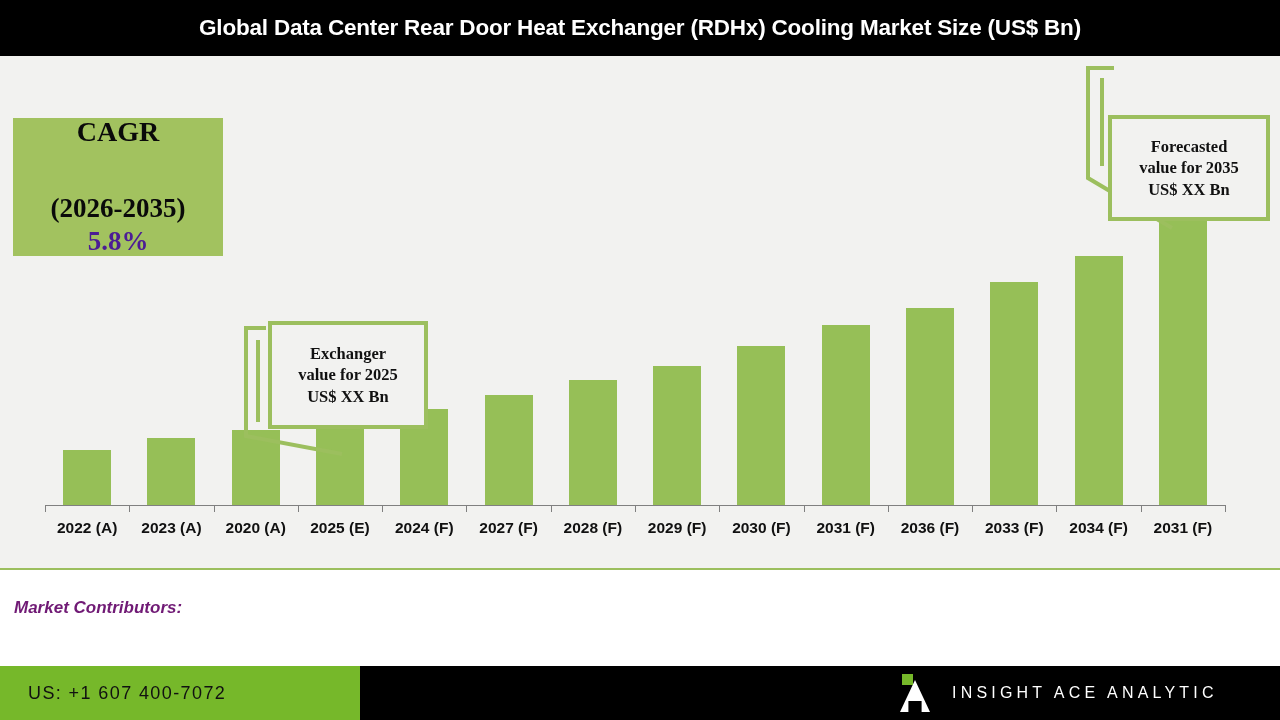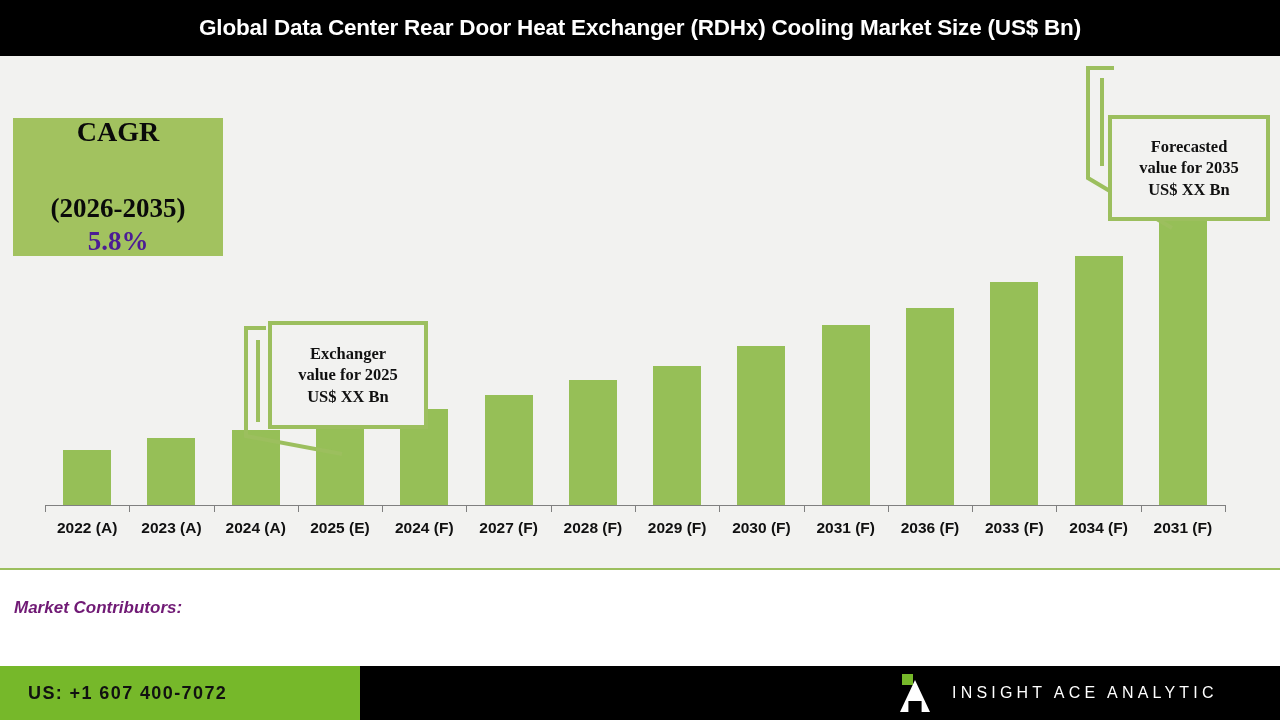--- a/index.html
+++ b/index.html
@@ -108,21 +108,21 @@
     position: absolute; left: 0; top: 666px; width: 1280px; height: 54px;
     background: #000;
   }
   .footer-green {
     position: absolute; left: 0; top: 0; width: 360px; height: 54px;
     background: #76b82a;
     display: flex; align-items: center;
   }
   .footer-phone {
     font-family: "Liberation Sans", sans-serif;
-    font-size: 18px; font-weight: bold; color: #111;
+    font-size: 18px; font-weight: normal; color: #111;
     letter-spacing: 1.4px; padding-left: 28px;
   }
   .footer-brand {
     position: absolute; left: 900px; top: 0; height: 54px;
     display: flex; align-items: center;
   }
   .ia-mark { position: relative; width: 30px; height: 38px; flex:0 0 auto; }
   .ia-a {
     position:absolute; left:0; bottom:0; width: 30px; height: 32px;
     background: #ffffff;
@@ -176,21 +176,21 @@
           <div class="tick" style="left: 803.571px;"></div>
           <div class="tick" style="left: 887.857px;"></div>
           <div class="tick" style="left: 972.143px;"></div>
           <div class="tick" style="left: 1056.43px;"></div>
           <div class="tick" style="left: 1140.71px;"></div>
           <div class="tick" style="left: 1225px;"></div>
         </div>
       <div class="xlabels" id="xlabels">
           <div class="xlabel" style="left: 45px; width: 84.2857px;">2022 (A)</div>
           <div class="xlabel" style="left: 129.286px; width: 84.2857px;">2023 (A)</div>
-          <div class="xlabel" style="left: 213.571px; width: 84.2857px;">2024 (A)</div>
+          <div class="xlabel" style="left: 213.571px; width: 84.2857px;">2020 (A)</div>
           <div class="xlabel" style="left: 297.857px; width: 84.2857px;">2025 (E)</div>
           <div class="xlabel" style="left: 382.143px; width: 84.2857px;">2024 (F)</div>
           <div class="xlabel" style="left: 466.429px; width: 84.2857px;">2027 (F)</div>
           <div class="xlabel" style="left: 550.714px; width: 84.2857px;">2028 (F)</div>
           <div class="xlabel" style="left: 635px; width: 84.2857px;">2029 (F)</div>
           <div class="xlabel" style="left: 719.286px; width: 84.2857px;">2030 (F)</div>
           <div class="xlabel" style="left: 803.571px; width: 84.2857px;">2031 (F)</div>
           <div class="xlabel" style="left: 887.857px; width: 84.2857px;">2036 (F)</div>
           <div class="xlabel" style="left: 972.143px; width: 84.2857px;">2033 (F)</div>
           <div class="xlabel" style="left: 1056.43px; width: 84.2857px;">2034 (F)</div>

